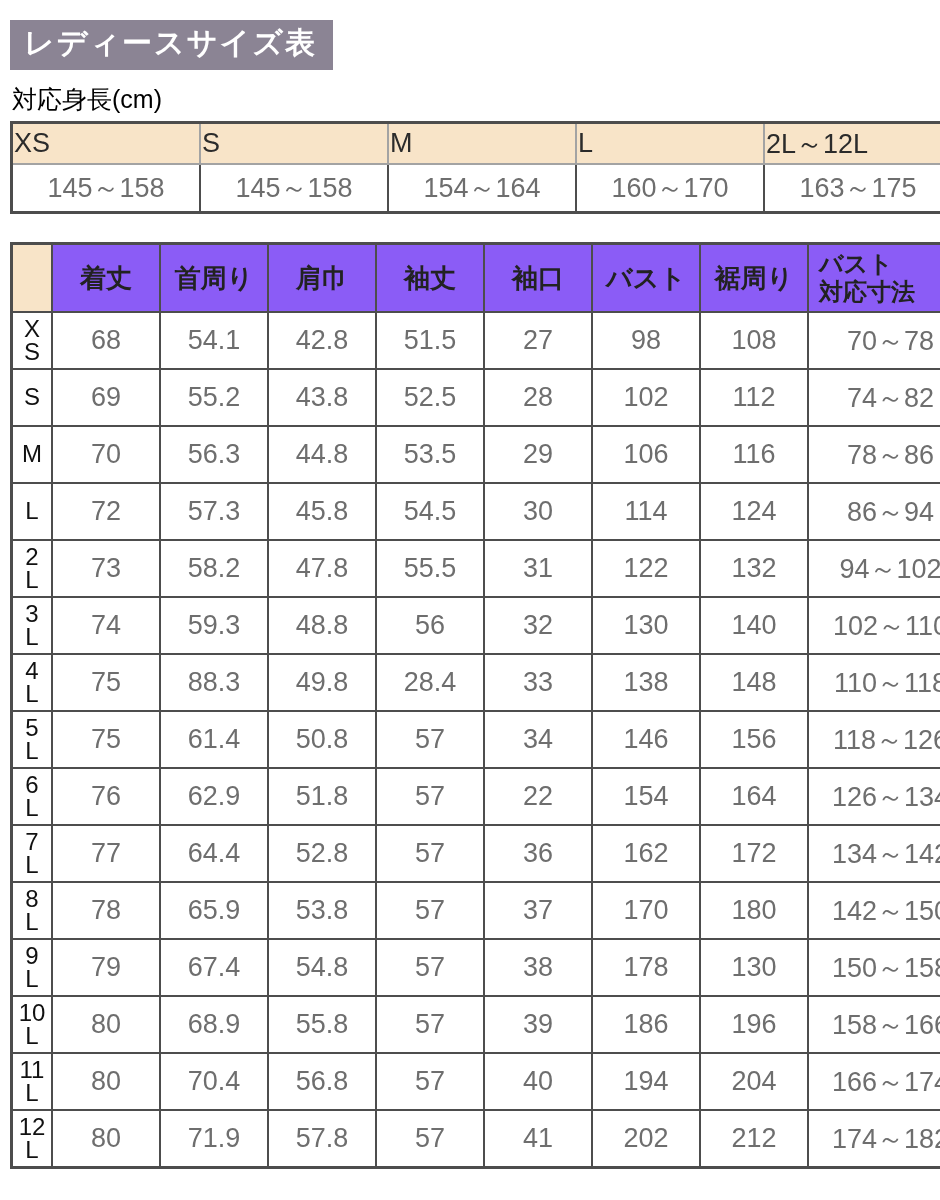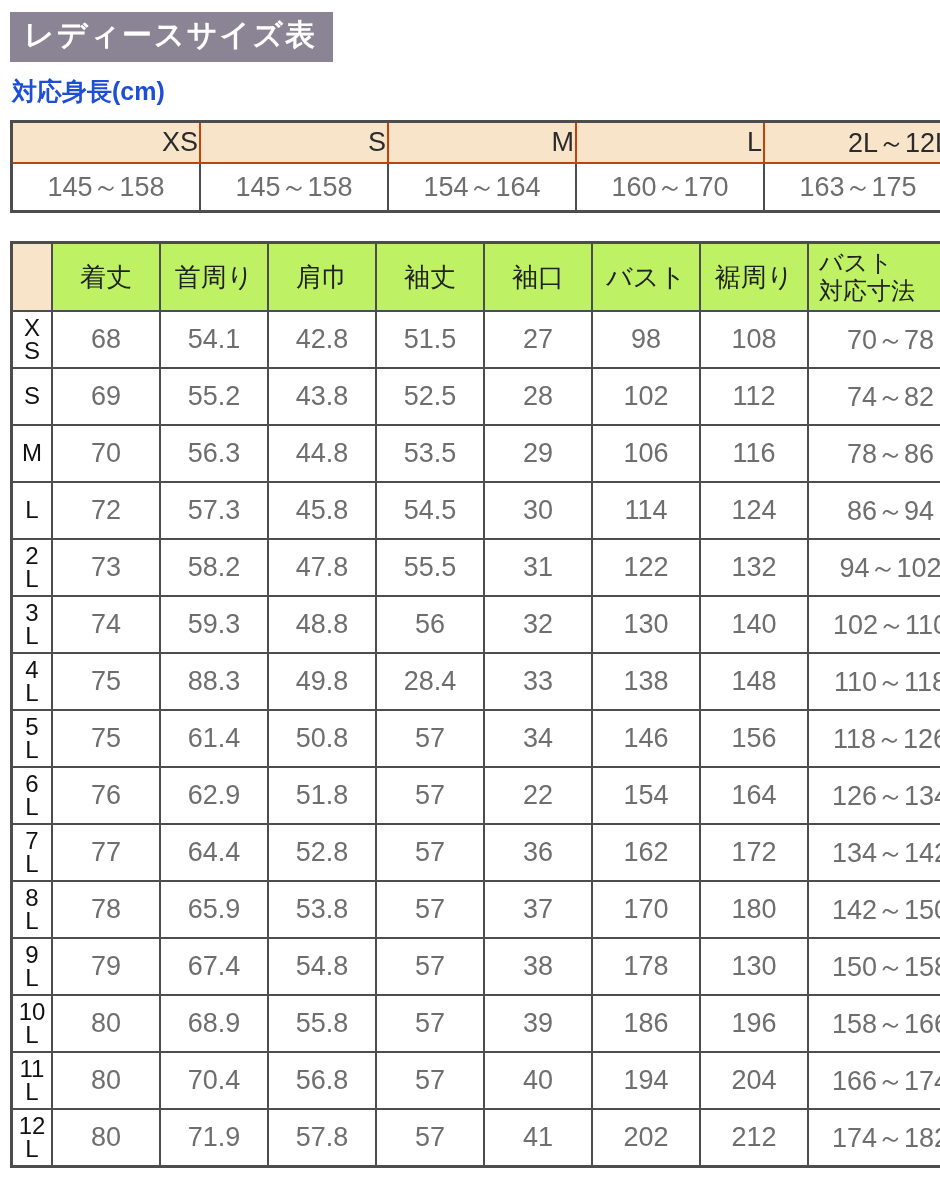--- a/index.html
+++ b/index.html
@@ -9,71 +9,71 @@
     font-family: "Liberation Sans", "DejaVu Sans", sans-serif;
   }
   body {
     width: 940px;
     height: 1200px;
     position: relative;
     overflow: hidden;
   }
   .title-badge {
     display: inline-block;
-    margin: 12px 0 0 10px;
+    margin: 20px 0 0 10px;
     background: #8b8494;
     color: #ffffff;
     font-size: 30px;
     font-weight: bold;
     letter-spacing: 2px;
     padding: 3px 16px 6px 14px;
   }
   .height-label {
     font-size: 25px;
-    font-weight: bold;
-    color: #1d4ed8;
-    margin: 13px 0 12px 12px;
+    font-weight: normal;
+    color: #000000;
+    margin: 13px 0 5px 12px;
   }
   table {
     border-collapse: collapse;
     margin-left: 10px;
     table-layout: fixed;
   }
   .height-table {
     width: 920px;
     border: 3px solid #4d4d4d;
   }
   .height-table th {
     background: #f8e4c8;
-    border: 2px solid #c2410c;
+    border: 2px solid #a3a3a3;
     font-size: 27px;
     font-weight: normal;
     color: #2b2b2b;
     height: 37px;
     width: 184px;
-    text-align: right;
+    text-align: left;
   }
   .height-table td {
     border: 2px solid #4d4d4d;
     font-size: 27px;
     color: #6e6e6e;
     text-align: center;
     height: 44px;
     margin-top: 36px;
   }
   .size-table {
     width: 920px;
     margin-top: 28px;
     border: 3px solid #4d4d4d;
   }
   .size-table th.col {
-    background: #bef264;
+    background: #8b5cf6;
     border: 2px solid #4d4d4d;
     font-size: 26px;
-    font-weight: 400;
+    font-weight: 700;
     color: #222222;
     height: 64px;
     width: 104px;
     text-align: center;
   }
   .size-table th.corner {
     background: #f8e4c8;
     border: 2px solid #4d4d4d;
     width: 36px;
   }

